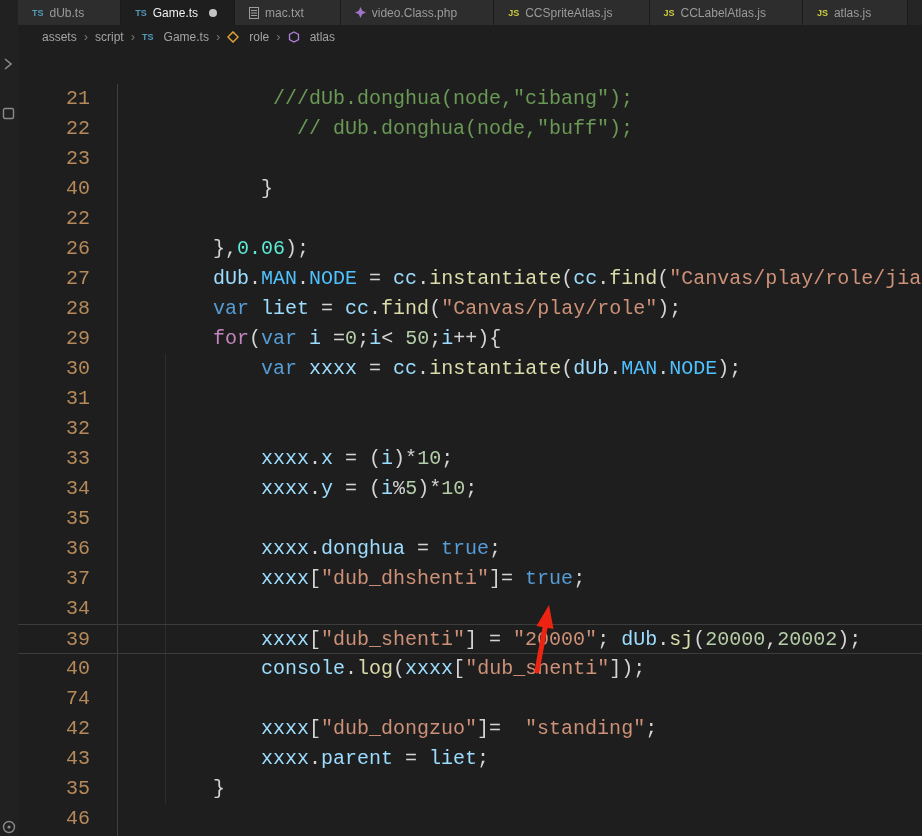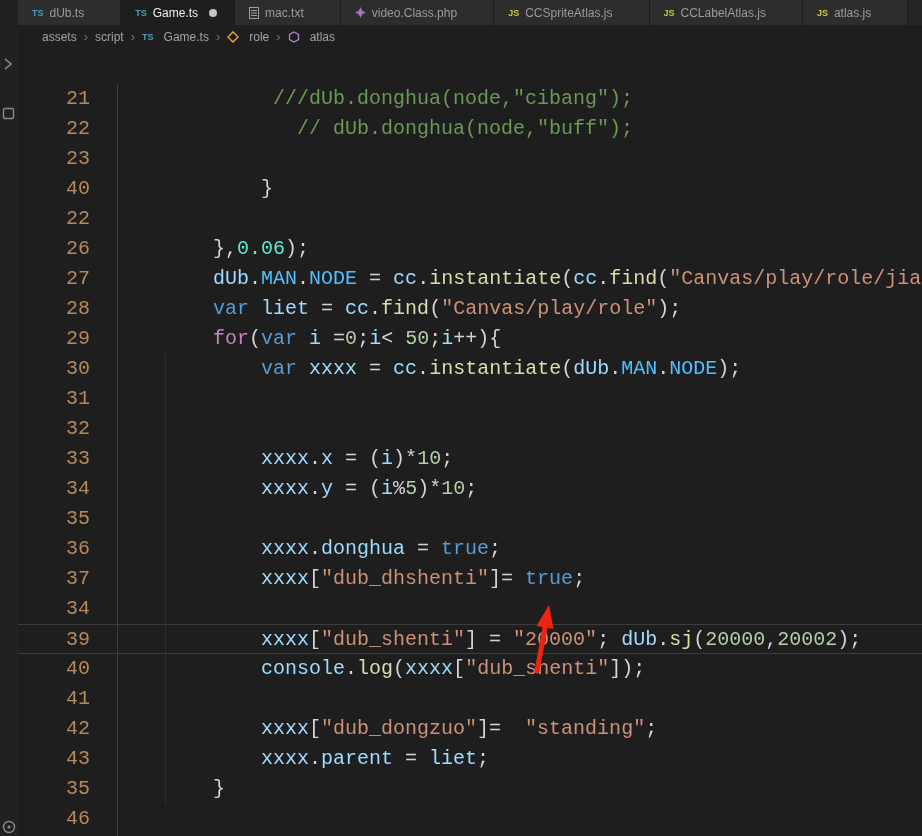--- a/index.html
+++ b/index.html
@@ -163,21 +163,21 @@
       <div class="row"><div class="ln">31</div><div class="code"></div></div>
       <div class="row"><div class="ln">32</div><div class="code"></div></div>
       <div class="row"><div class="ln">33</div><div class="code"><span style="color: rgb(212, 212, 212);">            </span><span style="color: rgb(156, 220, 254);">xxxx</span><span style="color: rgb(212, 212, 212);">.</span><span style="color: rgb(156, 220, 254);">x</span><span style="color: rgb(212, 212, 212);"> = (</span><span style="color: rgb(156, 220, 254);">i</span><span style="color: rgb(212, 212, 212);">)*</span><span style="color: rgb(181, 206, 168);">10</span><span style="color: rgb(212, 212, 212);">;</span></div></div>
       <div class="row"><div class="ln">34</div><div class="code"><span style="color: rgb(212, 212, 212);">            </span><span style="color: rgb(156, 220, 254);">xxxx</span><span style="color: rgb(212, 212, 212);">.</span><span style="color: rgb(156, 220, 254);">y</span><span style="color: rgb(212, 212, 212);"> = (</span><span style="color: rgb(156, 220, 254);">i</span><span style="color: rgb(212, 212, 212);">%</span><span style="color: rgb(181, 206, 168);">5</span><span style="color: rgb(212, 212, 212);">)*</span><span style="color: rgb(181, 206, 168);">10</span><span style="color: rgb(212, 212, 212);">;</span></div></div>
       <div class="row"><div class="ln">35</div><div class="code"></div></div>
       <div class="row"><div class="ln">36</div><div class="code"><span style="color: rgb(212, 212, 212);">            </span><span style="color: rgb(156, 220, 254);">xxxx</span><span style="color: rgb(212, 212, 212);">.</span><span style="color: rgb(156, 220, 254);">donghua</span><span style="color: rgb(212, 212, 212);"> = </span><span style="color: rgb(86, 156, 214);">true</span><span style="color: rgb(212, 212, 212);">;</span></div></div>
       <div class="row"><div class="ln">37</div><div class="code"><span style="color: rgb(212, 212, 212);">            </span><span style="color: rgb(156, 220, 254);">xxxx</span><span style="color: rgb(212, 212, 212);">[</span><span style="color: rgb(206, 145, 120);">"dub_dhshenti"</span><span style="color: rgb(212, 212, 212);">]= </span><span style="color: rgb(86, 156, 214);">true</span><span style="color: rgb(212, 212, 212);">;</span></div></div>
       <div class="row"><div class="ln">34</div><div class="code"></div></div>
       <div class="row active"><div class="ln">39</div><div class="code"><span style="color: rgb(212, 212, 212);">            </span><span style="color: rgb(156, 220, 254);">xxxx</span><span style="color: rgb(212, 212, 212);">[</span><span style="color: rgb(206, 145, 120);">"dub_shenti"</span><span style="color: rgb(212, 212, 212);">] = </span><span style="color: rgb(206, 145, 120);">"20000"</span><span style="color: rgb(212, 212, 212);">; </span><span style="color: rgb(156, 220, 254);">dUb</span><span style="color: rgb(212, 212, 212);">.</span><span style="color: rgb(220, 220, 170);">sj</span><span style="color: rgb(212, 212, 212);">(</span><span style="color: rgb(181, 206, 168);">20000</span><span style="color: rgb(212, 212, 212);">,</span><span style="color: rgb(181, 206, 168);">20002</span><span style="color: rgb(212, 212, 212);">);</span></div></div>
       <div class="row"><div class="ln">40</div><div class="code"><span style="color: rgb(212, 212, 212);">            </span><span style="color: rgb(156, 220, 254);">console</span><span style="color: rgb(212, 212, 212);">.</span><span style="color: rgb(220, 220, 170);">log</span><span style="color: rgb(212, 212, 212);">(</span><span style="color: rgb(156, 220, 254);">xxxx</span><span style="color: rgb(212, 212, 212);">[</span><span style="color: rgb(206, 145, 120);">"dub_shenti"</span><span style="color: rgb(212, 212, 212);">]);</span></div></div>
-      <div class="row"><div class="ln">41</div><div class="code"></div></div>
+      <div class="row"><div class="ln">74</div><div class="code"></div></div>
       <div class="row"><div class="ln">42</div><div class="code"><span style="color: rgb(212, 212, 212);">            </span><span style="color: rgb(156, 220, 254);">xxxx</span><span style="color: rgb(212, 212, 212);">[</span><span style="color: rgb(206, 145, 120);">"dub_dongzuo"</span><span style="color: rgb(212, 212, 212);">]=  </span><span style="color: rgb(206, 145, 120);">"standing"</span><span style="color: rgb(212, 212, 212);">;</span></div></div>
       <div class="row"><div class="ln">43</div><div class="code"><span style="color: rgb(212, 212, 212);">            </span><span style="color: rgb(156, 220, 254);">xxxx</span><span style="color: rgb(212, 212, 212);">.</span><span style="color: rgb(156, 220, 254);">parent</span><span style="color: rgb(212, 212, 212);"> = </span><span style="color: rgb(156, 220, 254);">liet</span><span style="color: rgb(212, 212, 212);">;</span></div></div>
       <div class="row"><div class="ln">35</div><div class="code"><span style="color: rgb(212, 212, 212);">        }</span></div></div>
       <div class="row"><div class="ln">46</div><div class="code"></div></div>
     </div>
 </div>
 
 <svg class="arrow" width="70" height="85" viewBox="0 0 70 85">
   <line id="arrow-shaft" x1="32" y1="76" x2="40.5" y2="30" stroke-width="5" stroke-linecap="round" stroke="#ee2413"></line>
   <polygon id="arrow-head" points="44,10 48.5,34 31.5,31" fill="#ee2413"></polygon>

